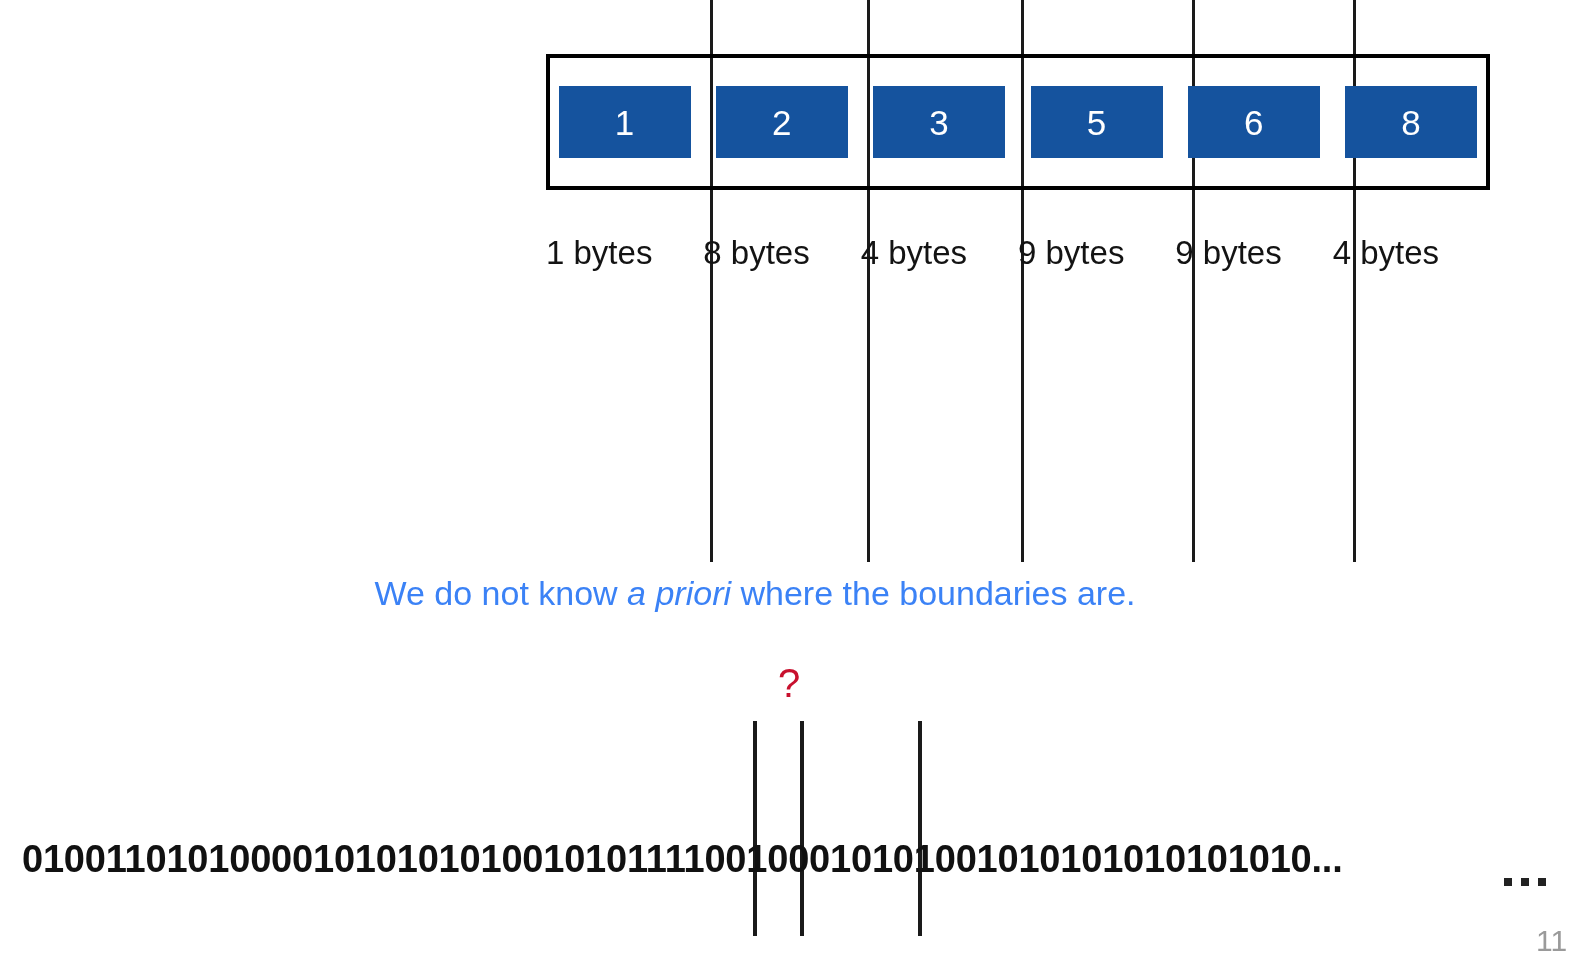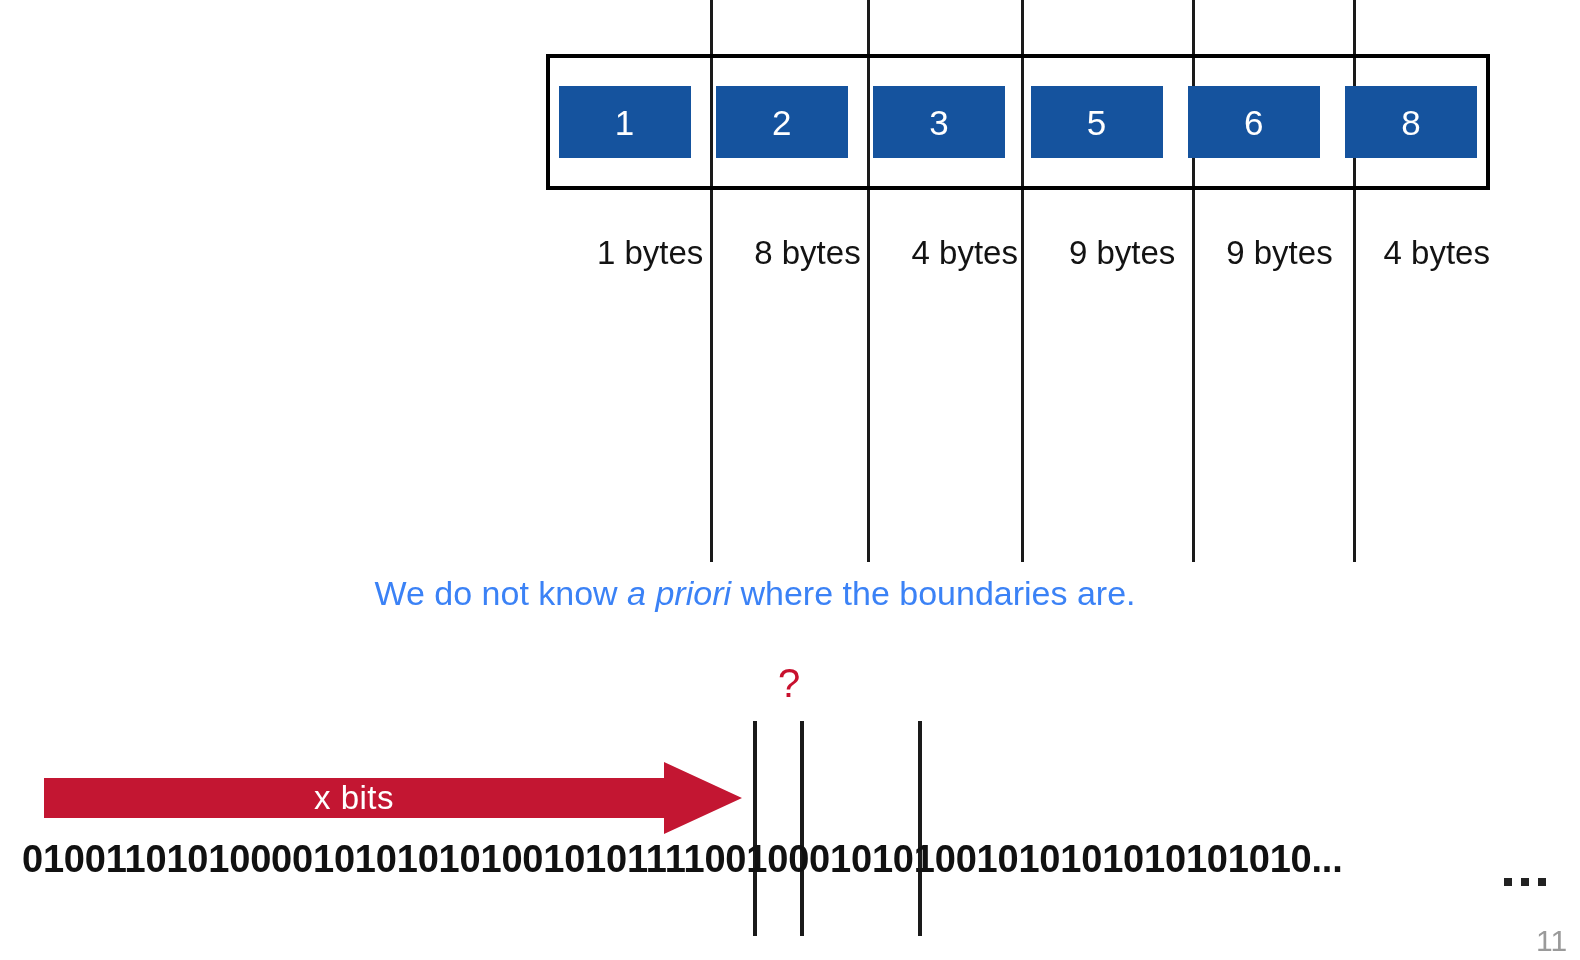--- a/index.html
+++ b/index.html
@@ -74,21 +74,21 @@
     left: 546px;
     top: 228px;
     width: 944px;
     height: 50px;
     display: flex;
     align-items: center;
     box-sizing: border-box;
   }
   .bytes-label {
     flex: 1 1 0;
-    text-align: right;
+    text-align: left;
     font-size: 33px;
     color: #131313;
     white-space: nowrap;
   }
 
   
   .note {
     position: absolute;
     left: 0;
     top: 574px;
@@ -231,26 +231,20 @@
   </div>
 
   <div class="note"><span>We do not know </span><span class="ital">a priori</span><span> where the boundaries are.</span></div>
 
   <div class="qmark">?</div>
 
   <div class="tick" style="left:753px; top:721px; height:215px;"></div>
   <div class="tick" style="left:800px; top:721px; height:215px;"></div>
   <div class="tick" style="left:918px; top:721px; height:215px;"></div>
 
-  <div class="arrow-wrap">
-    <svg class="arrow-svg" viewBox="0 0 698 72" preserveAspectRatio="none">
-      <polygon points="0,16 620,16 620,0 698,36 620,72 620,56 0,56" fill="#C31632"></polygon>
-    </svg>
-    <div class="arrow-label">x bits</div>
-  </div>
 
   <div class="bitstream">01001101010000101010101001010111100100010101001010101010101010...</div>
 
   <div class="corner-dots">
     <i></i>
     <i></i>
     <i></i>
   </div>
   <div class="page-num">11</div>
 

